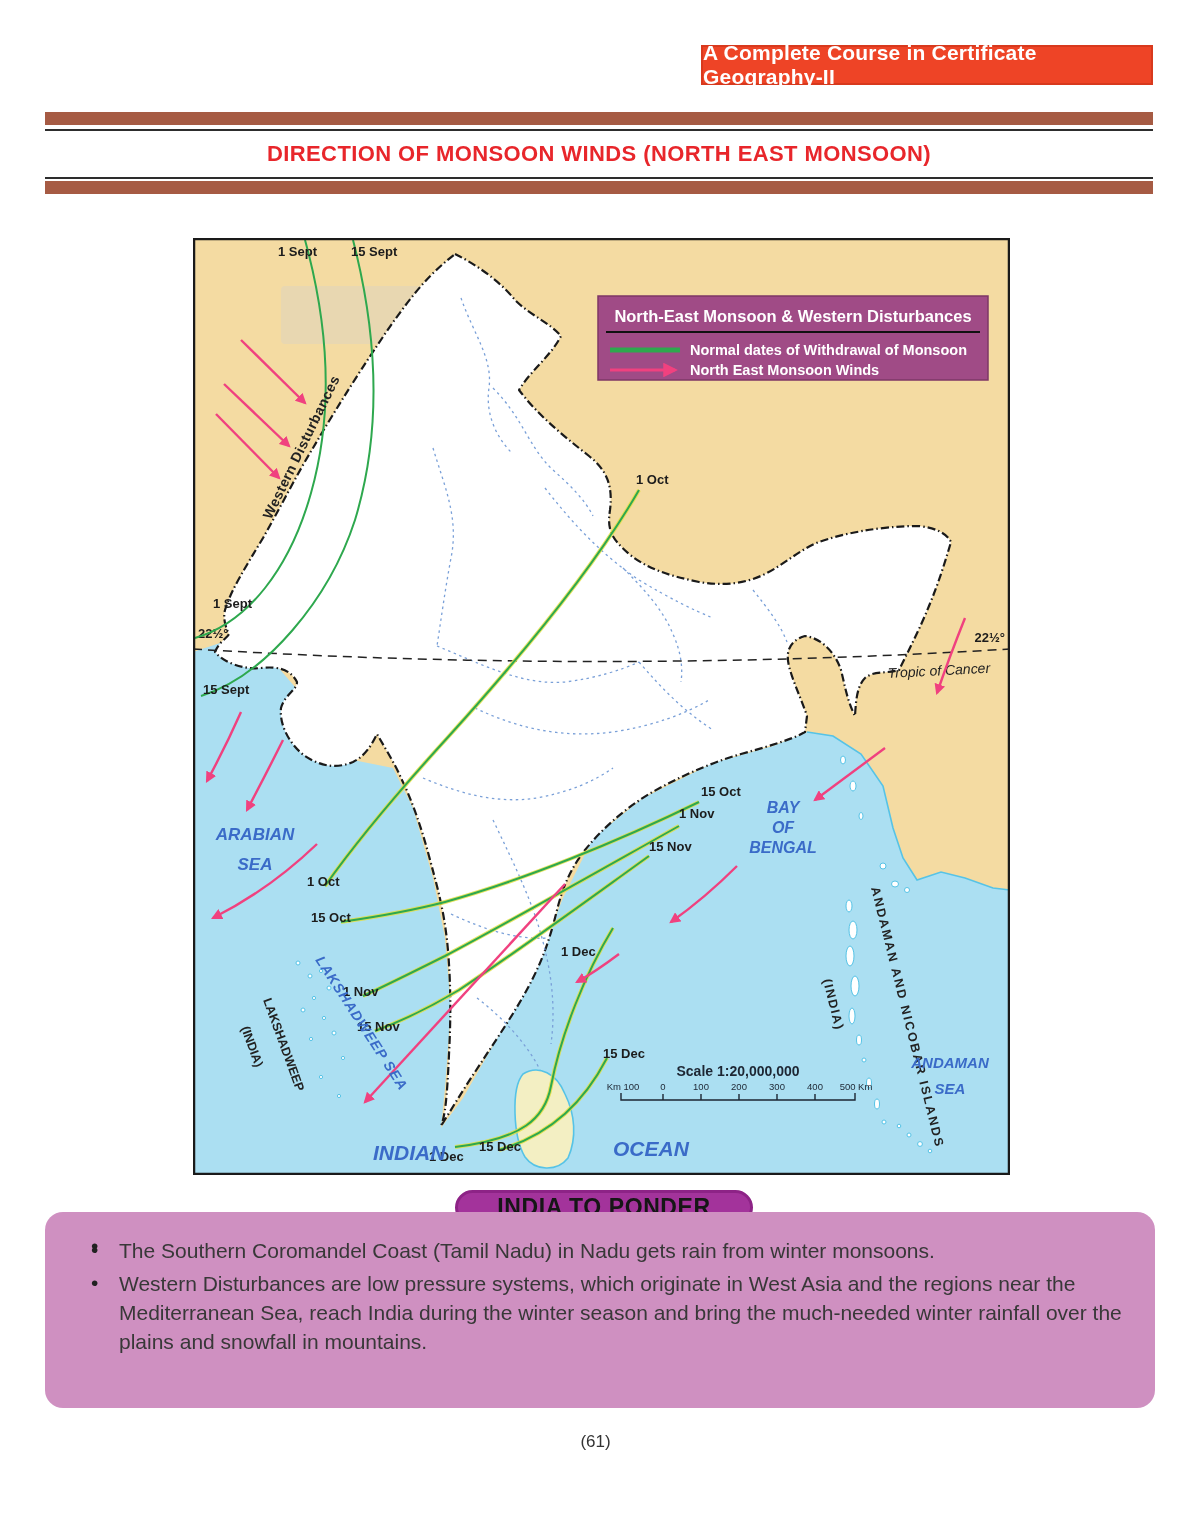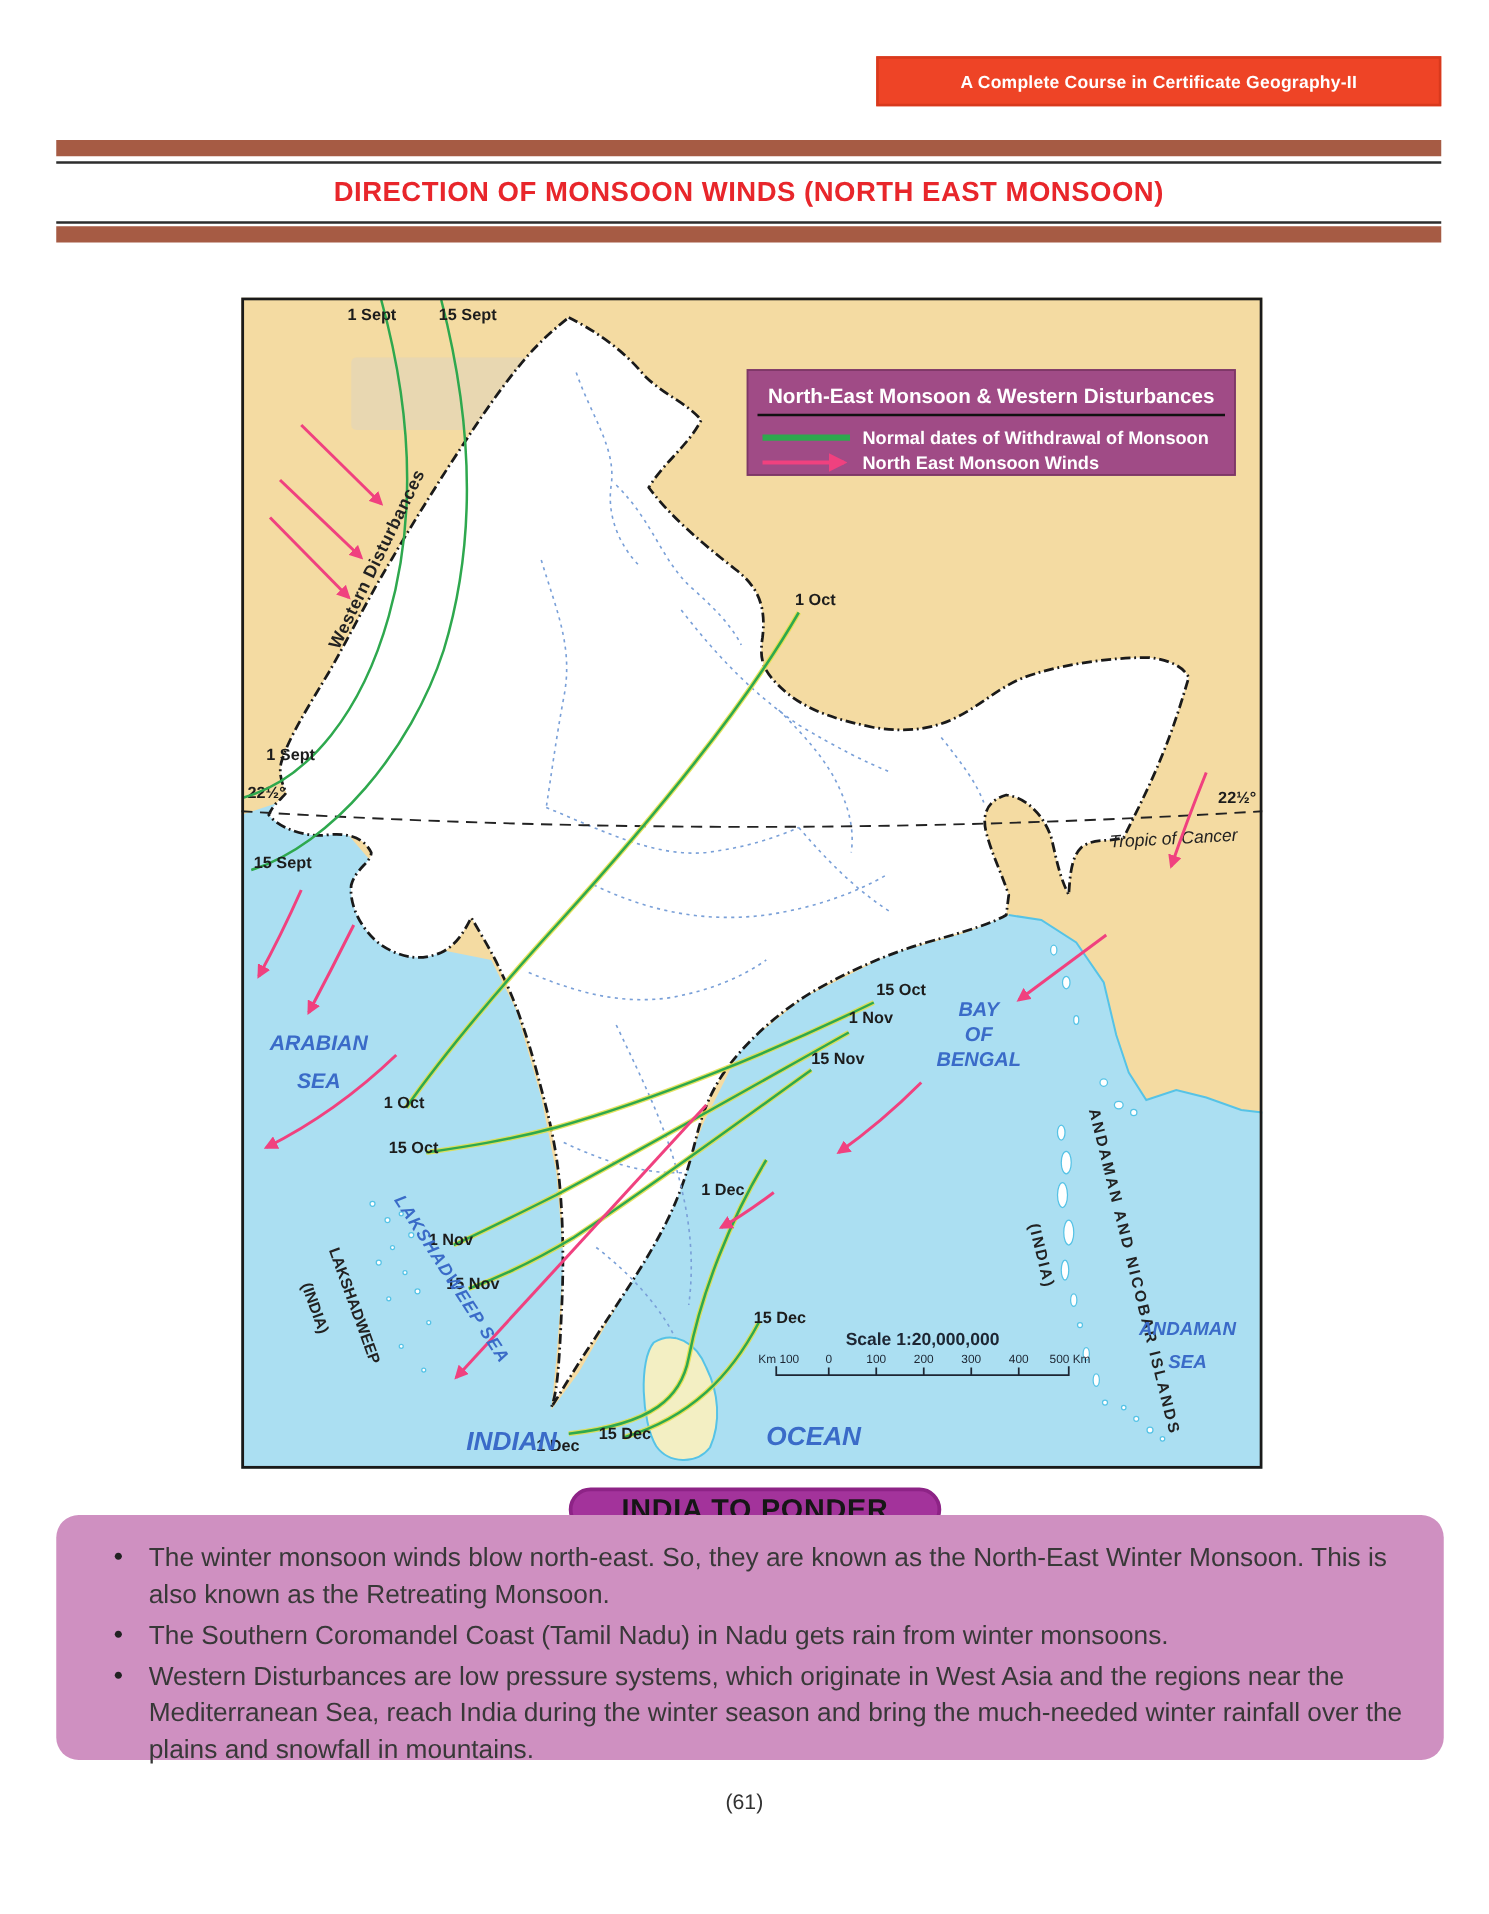--- a/index.html
+++ b/index.html
@@ -5,21 +5,21 @@
   html,body{margin:0;padding:0;}
   body{
     width:1191px;height:1531px;position:relative;background:#ffffff;
     font-family:"Liberation Sans", sans-serif; overflow:hidden;
   }
   
   .badge{
     position:absolute;left:701px;top:45px;width:452px;height:40px;
     background:#ee4426;border:2px solid #d8391d;box-sizing:border-box;
     display:flex;align-items:center;justify-content:center;
-    color:#ffffff;font-weight:bold;font-size:14px;letter-spacing:.2px;
+    color:#ffffff;font-weight:bold;font-size:21px;letter-spacing:.2px;
   }
   
   .rule-brown{position:absolute;left:45px;width:1108px;height:13px;background:#a65b44;}
   .rule-black{position:absolute;left:45px;width:1108px;height:2px;background:#2d2d2d;}
   .page-title{
     position:absolute;left:45px;top:132px;width:1108px;height:44px;
     display:flex;align-items:center;justify-content:center;
     color:#e8262b;font-weight:bold;font-size:22px;letter-spacing:.4px;
   }
   
@@ -265,21 +265,20 @@
   </g>
 
   <rect x="1" y="1" width="815" height="935" fill="none" stroke="#1a1a1a" stroke-width="2.5"></rect>
 </svg>
 </div>
 
 <div class="ptp-pill">INDIA TO PONDER</div>
 <div class="ptp-panel">
   <div class="bullet-row">
     <span class="bullet-dot">•</span>
-    <span>The winter monsoon winds blow north-east. So, they are known as the North-East Winter Monsoon. This is also known as the Retreating Monsoon.</span>
   </div>
   <div class="bullet-row">
     <span class="bullet-dot">•</span>
     <span>The Southern Coromandel Coast (Tamil Nadu) in Nadu gets rain from winter monsoons.</span>
   </div>
   <div class="bullet-row">
     <span class="bullet-dot">•</span>
     <span>Western Disturbances are low pressure systems, which originate in West Asia and the regions near the Mediterranean Sea, reach India during the winter season and bring the much-needed winter rainfall over the plains and snowfall in mountains.</span>
   </div>
 </div>

